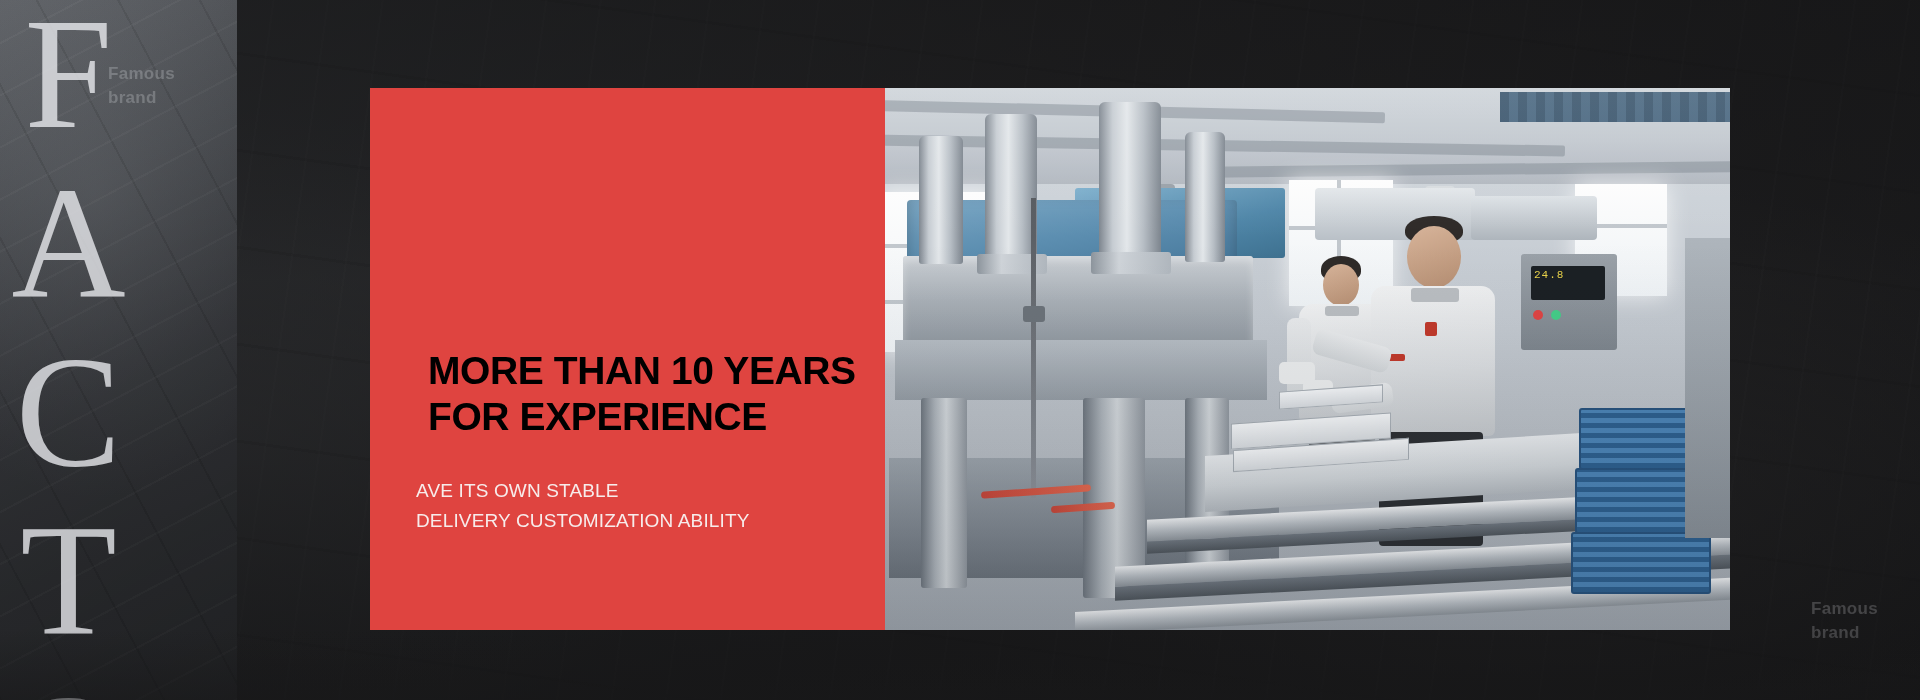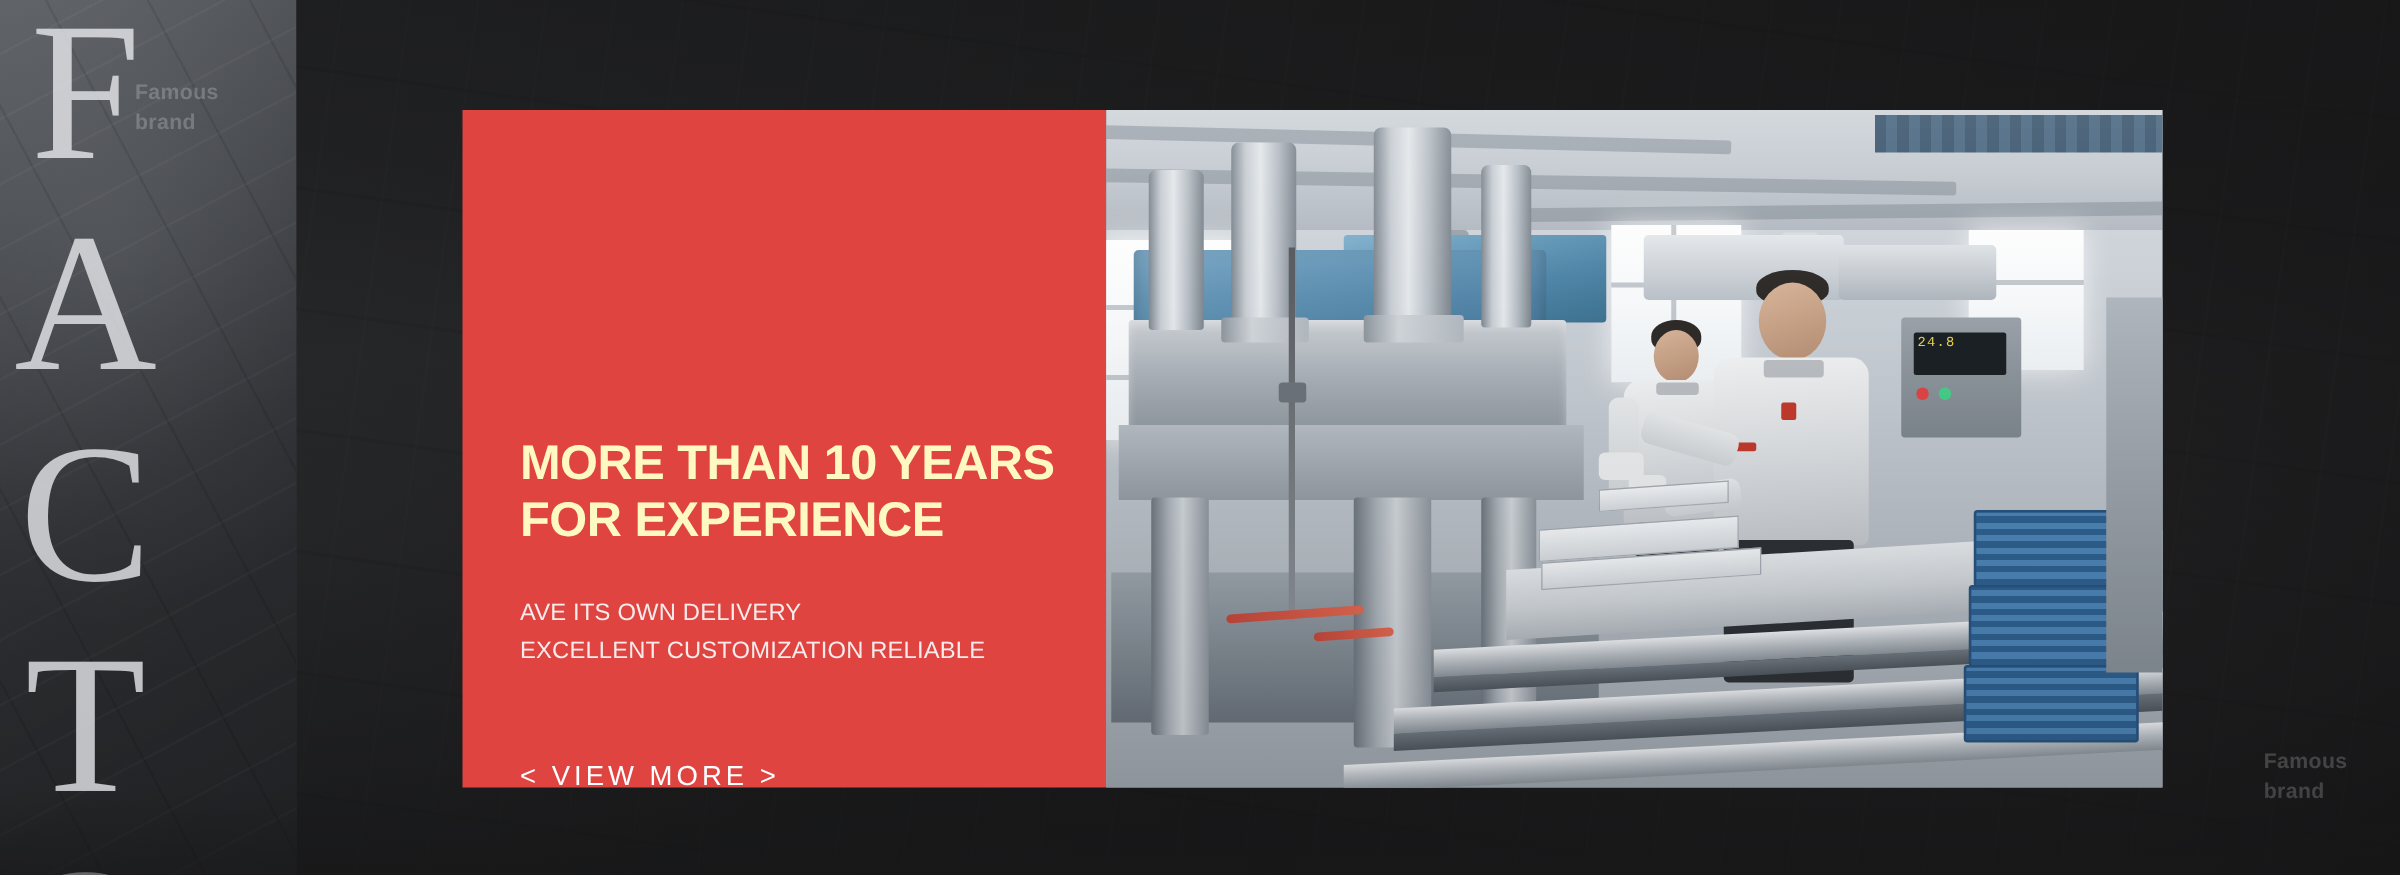--- a/index.html
+++ b/index.html
@@ -129,26 +129,26 @@
     line-height: .96;
     font-weight: 700;
     font-style: italic;
     color: #ffffff;
     letter-spacing: -1px;
     white-space: nowrap;
   }
 
   .subhead {
     position: absolute;
-    left: 46px;
+    left: 58px;
     top: 260px;
     font-size: 39px;
     line-height: 1.18;
     font-weight: 700;
-    color: #fef9c3;
+    color: #000000;
     letter-spacing: -.4px;
   }
   .subhead .l2 { display: block; }
 
   .bullets {
     position: absolute;
     left: 46px;
     top: 388px;
     font-size: 19px;
     line-height: 1.58;
@@ -437,25 +437,24 @@
   </div>
 
   <div class="red-panel">
 
     <div class="subhead">
       <span class="l1">MORE THAN 10 YEARS</span>
       <span class="l2">FOR EXPERIENCE</span>
     </div>
 
     <div class="bullets">
-      <span>AVE ITS OWN DELIVERY</span>
-      <span>EXCELLENT CUSTOMIZATION RELIABLE</span>
-    </div>
-
-    <div class="view-more">&lt; VIEW MORE &gt;</div>
+      <span>AVE ITS OWN STABLE</span>
+      <span>DELIVERY CUSTOMIZATION ABILITY</span>
+    </div>
+
   </div>
 
   <div class="photo-panel">
     <div class="ph-wall"></div>
 
     <div class="ph-ceiling">
       <div class="beam" style="left:-20px; top:18px; width:520px; transform:rotate(1.4deg);"></div>
       <div class="beam" style="left:-20px; top:52px; width:700px; transform:rotate(.9deg);"></div>
       <div class="beam" style="left:300px; top:76px; width:560px; transform:rotate(-.6deg);"></div>
       <div class="ph-tilestrip"></div>

